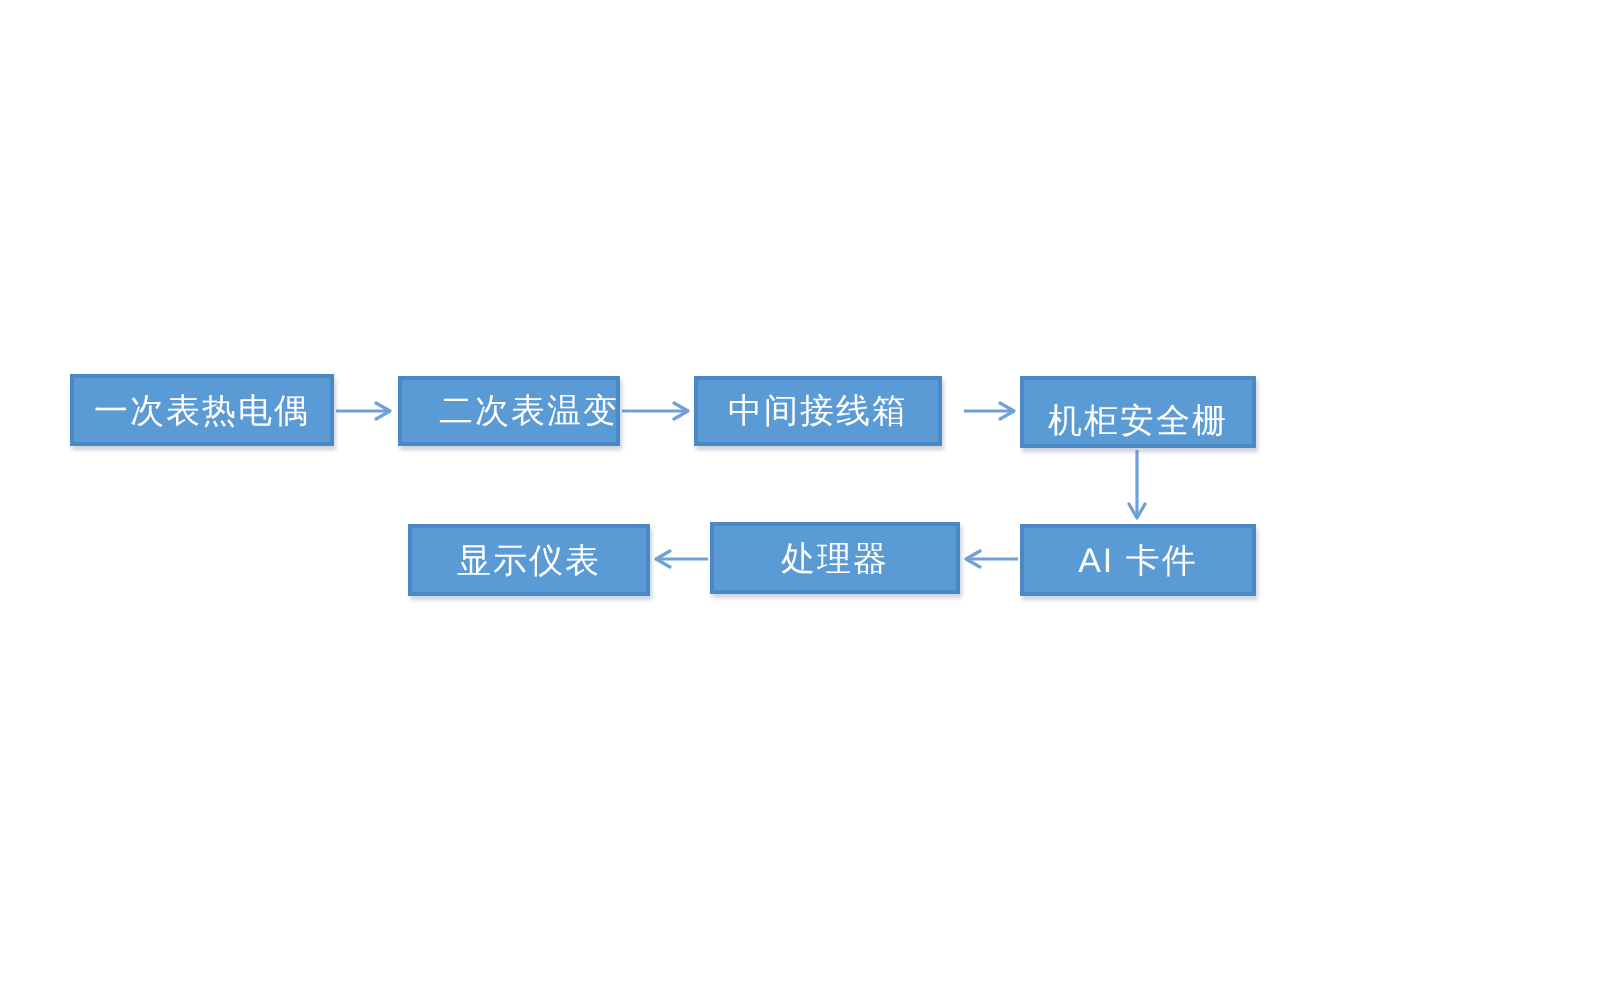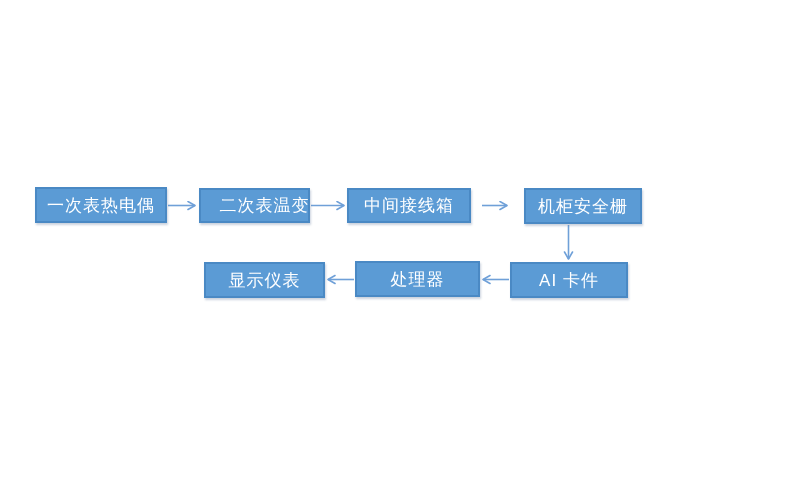--- a/index.html
+++ b/index.html
@@ -36,21 +36,21 @@
     justify-content: center;
     font-size: 17px;
     letter-spacing: 1px;
     text-align: center;
     box-shadow: 1px 2px 2px rgba(110, 130, 160, 0.35);
     white-space: nowrap;
   }
   .n1 { left: 35px;  top: 187px; width: 132px; height: 36px; align-items: center; }
   .n2 { left: 199px; top: 188px; width: 111px; height: 35px; padding-left: 20px; }
   .n3 { left: 347px; top: 188px; width: 124px; height: 35px; }
-  .n4 { left: 524px; top: 188px; width: 118px; height: 36px; }
+  .n4 { left: 510px; top: 188px; width: 118px; height: 36px; align-items: flex-end; }
   .n5 { left: 510px; top: 262px; width: 118px; height: 36px; }
   .n6 { left: 355px; top: 261px; width: 125px; height: 36px; }
   .n7 { left: 204px; top: 262px; width: 121px; height: 36px; }
 </style>
 </head>
 <body>
 
 <div class="canvas">
 
   <svg class="arrows" width="800" height="500" viewBox="0 0 800 500" xmlns="http://www.w3.org/2000/svg">

